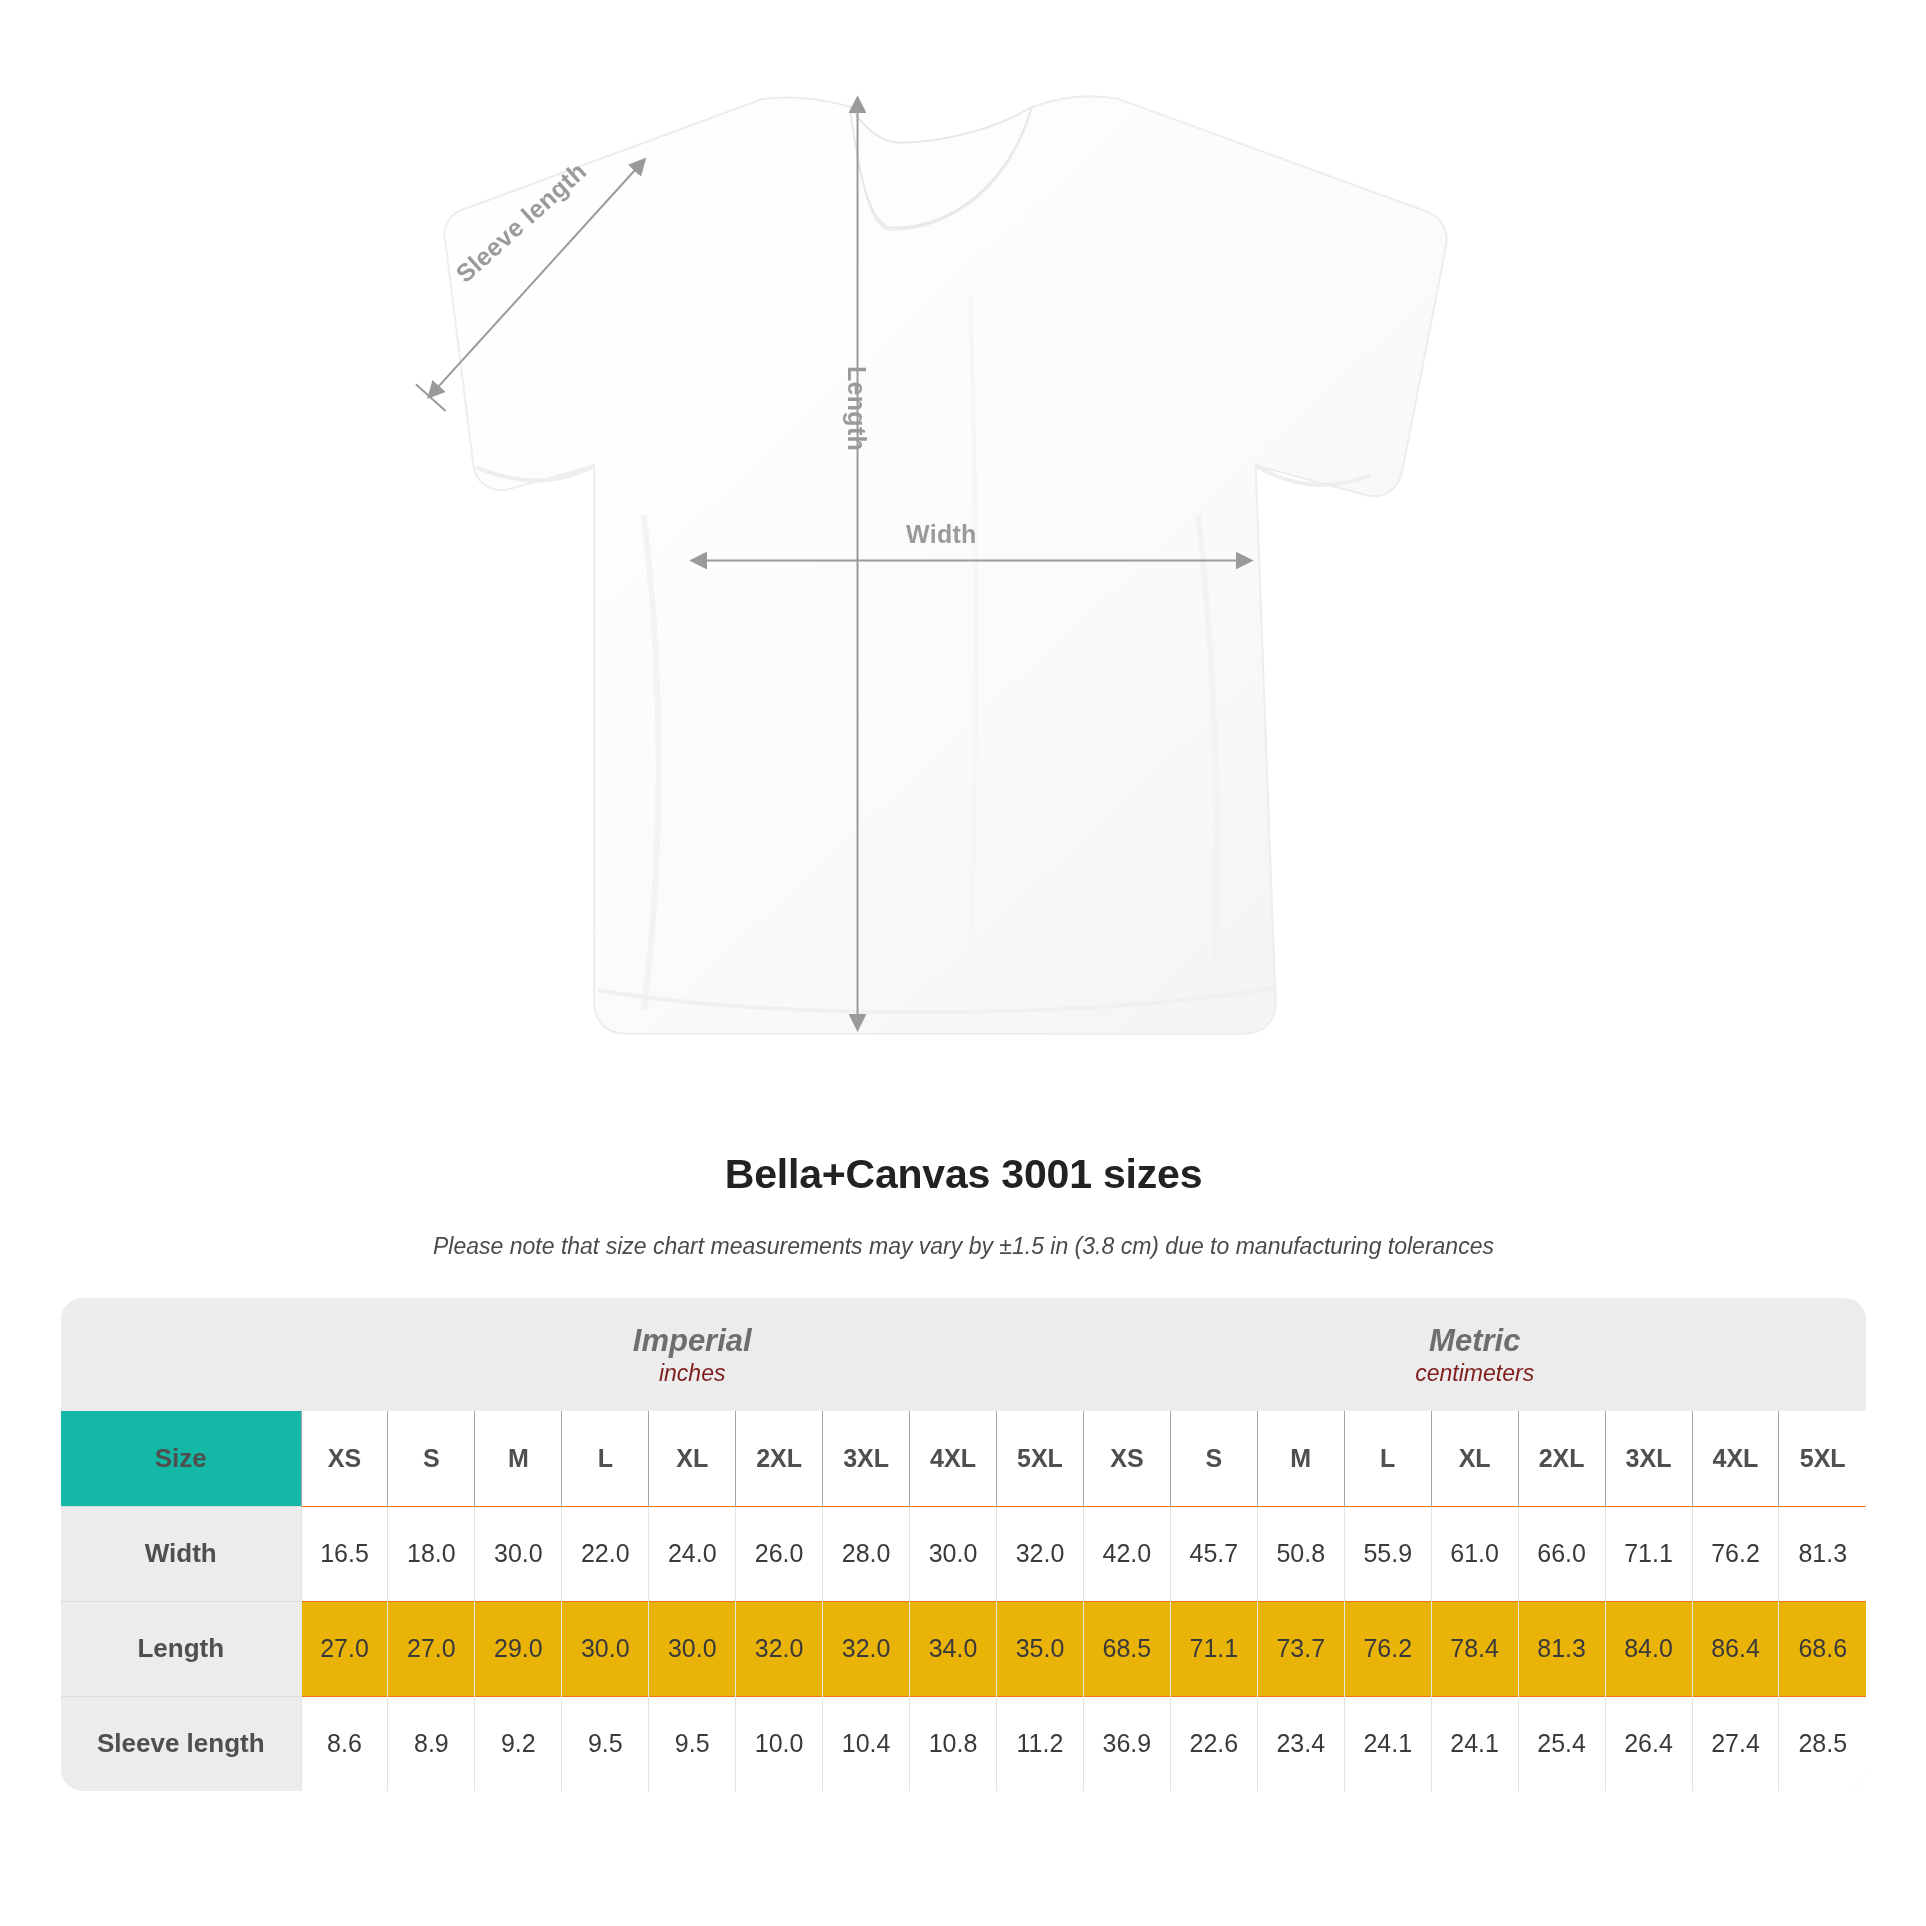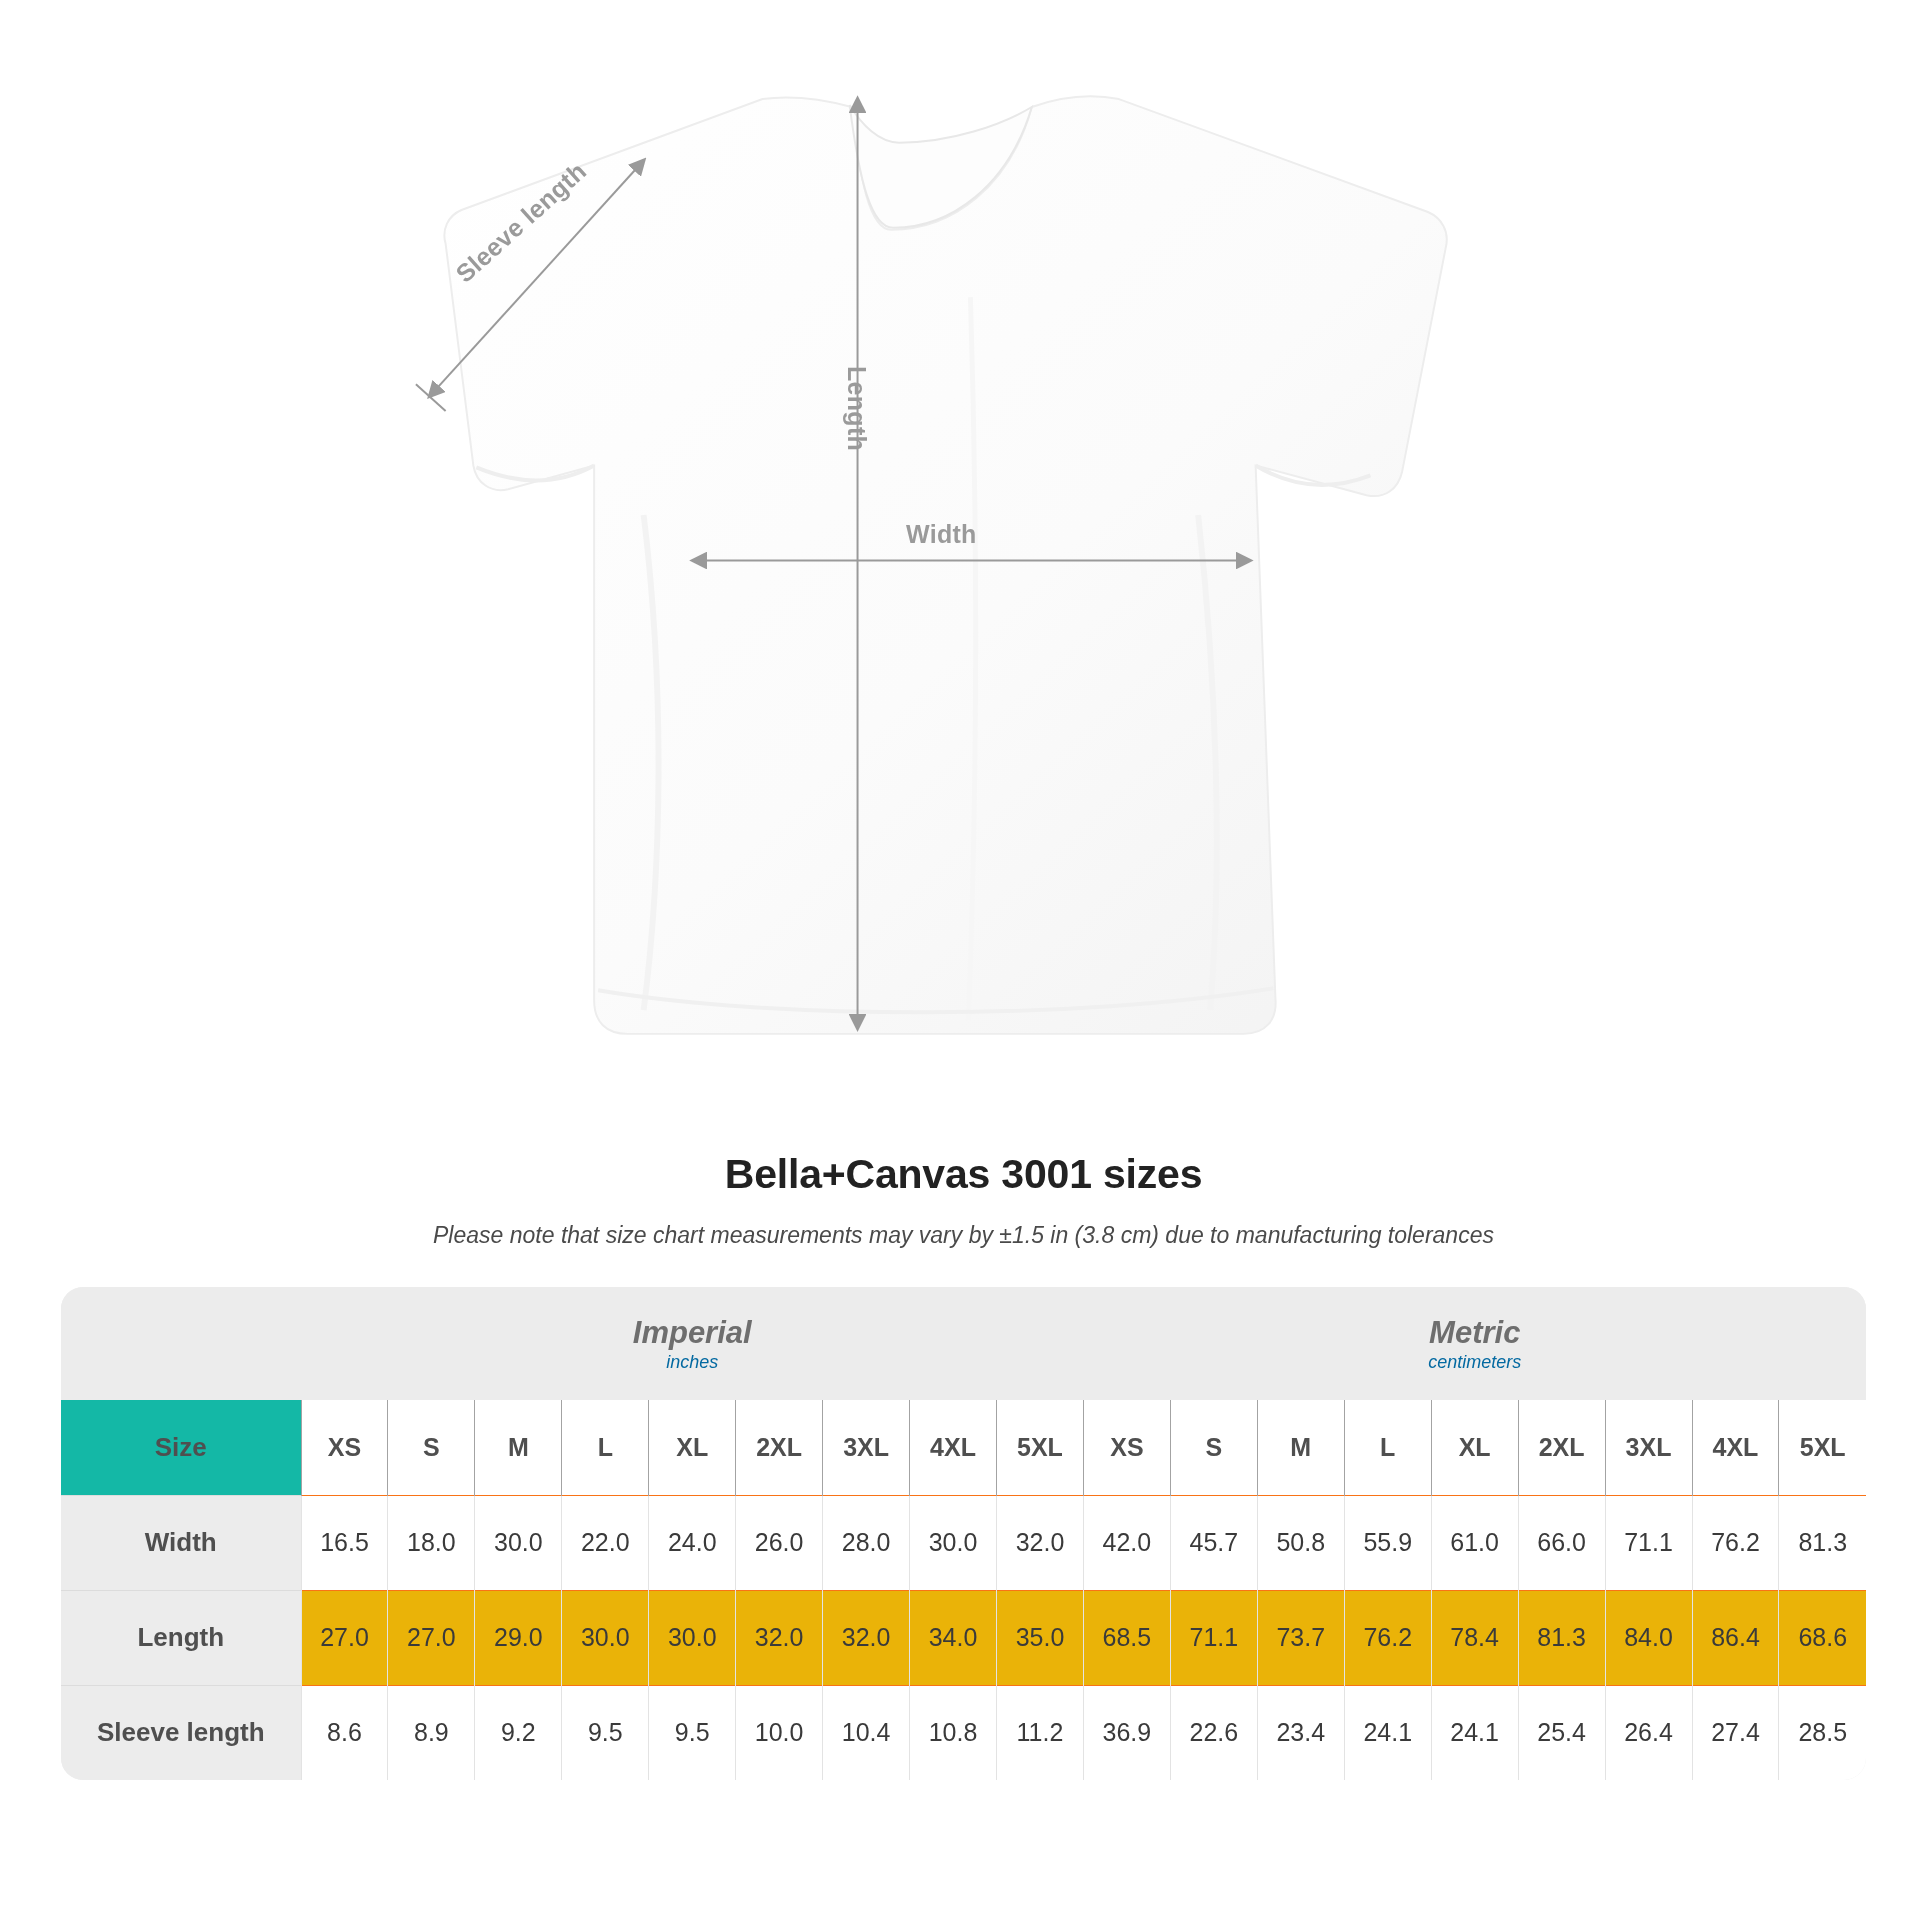--- a/index.html
+++ b/index.html
@@ -60,21 +60,21 @@
   .chart-title {
     font-size: 41px;
     font-weight: bold;
     color: #222222;
     letter-spacing: -0.2px;
   }
   .chart-subtitle {
     font-size: 23px;
     font-style: italic;
     color: #4a4a4a;
-    margin-top: 24px;
+    margin-top: 35px;
   }
 
   
   .table-wrap {
     margin: 38px 61px 0 61px;
     border-radius: 22px;
     overflow: hidden;
     background: #ececec;
   }
   table.size-table {
@@ -93,23 +93,23 @@
     background: #ececec;
     border: none;
   }
   .unit-name {
     font-size: 31px;
     font-style: italic;
     font-weight: bold;
     color: #6e6e6e;
   }
   .unit-sub {
-    font-size: 18px;
+    font-size: 23px;
     font-style: italic;
-    color: #0369a1;
+    color: #7f1d1d;
     margin-top: 1px;
   }
   .blank-corner { background: #ececec; border: none; }
 
   
   tr.size-row td {
     height: 95px;
     background: #ffffff;
     border-left: 1px solid #a3a3a3;
     font-size: 25px;

